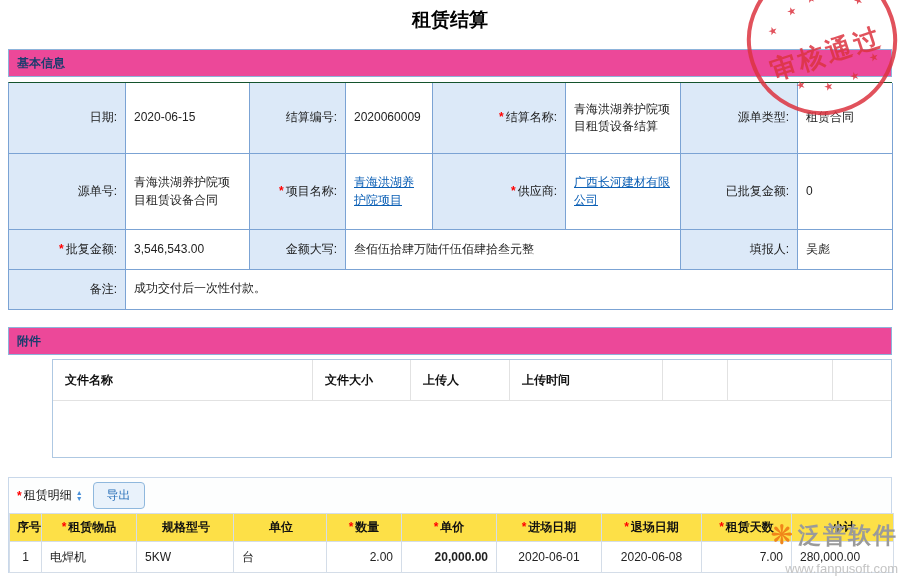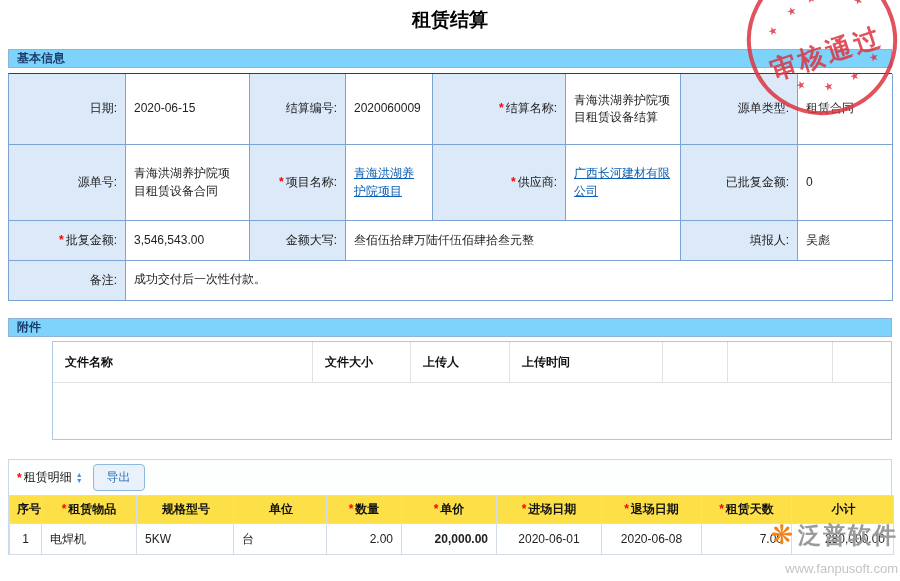--- a/index.html
+++ b/index.html
@@ -8,21 +8,21 @@
     font-family:"Liberation Sans","DejaVu Sans",sans-serif;
     font-size:12px; color:#222; background:#ffffff;
     position:relative; overflow:hidden;
   }
 
   .page-title { text-align:center; font-size:19px; font-weight:bold; color:#000; padding:7px 0 16px; }
 
   .panel { margin:0 8px; }
 
   .section-bar {
-    background:#7dd3fc; border:1px solid #8db3da; height:19px;
+    background:#ec4899; border:1px solid #8db3da; height:28px;
     display:flex; align-items:center; padding-left:8px;
     font-weight:bold; color:#1a3c6e; font-size:12px;
   }
 
   
   .info-grid {
     display:grid;
     grid-template-columns:117px 124px 96px 87px 133px 115px 117px 95px;
     grid-template-rows:71px 76px 40px 40px;
     border-top:1px solid #14532d; border-left:1px solid #7ba3d4;
@@ -235,21 +235,21 @@
         <tr>
           <td style="text-align: center;">1</td>
           <td style="text-align: left;">电焊机</td>
           <td style="text-align: left;">5KW</td>
           <td style="text-align: left;">台</td>
           <td style="text-align: right;">2.00</td>
           <td style="text-align: right; font-weight: bold;">20,000.00</td>
           <td style="text-align: center;">2020-06-01</td>
           <td style="text-align: center;">2020-06-08</td>
           <td style="text-align: right;">7.00</td>
-          <td style="text-align: right;">280,000.00</td>
+          <td style="text-align: left;">280,000.00</td>
         </tr>
       </tbody>
   </table>
 </div>
 
 <div class="stamp">
   <div class="stamp-ring"></div>
   <span class="star s1"></span>
   <span class="star s2"></span>
   <span class="star s3"></span>

